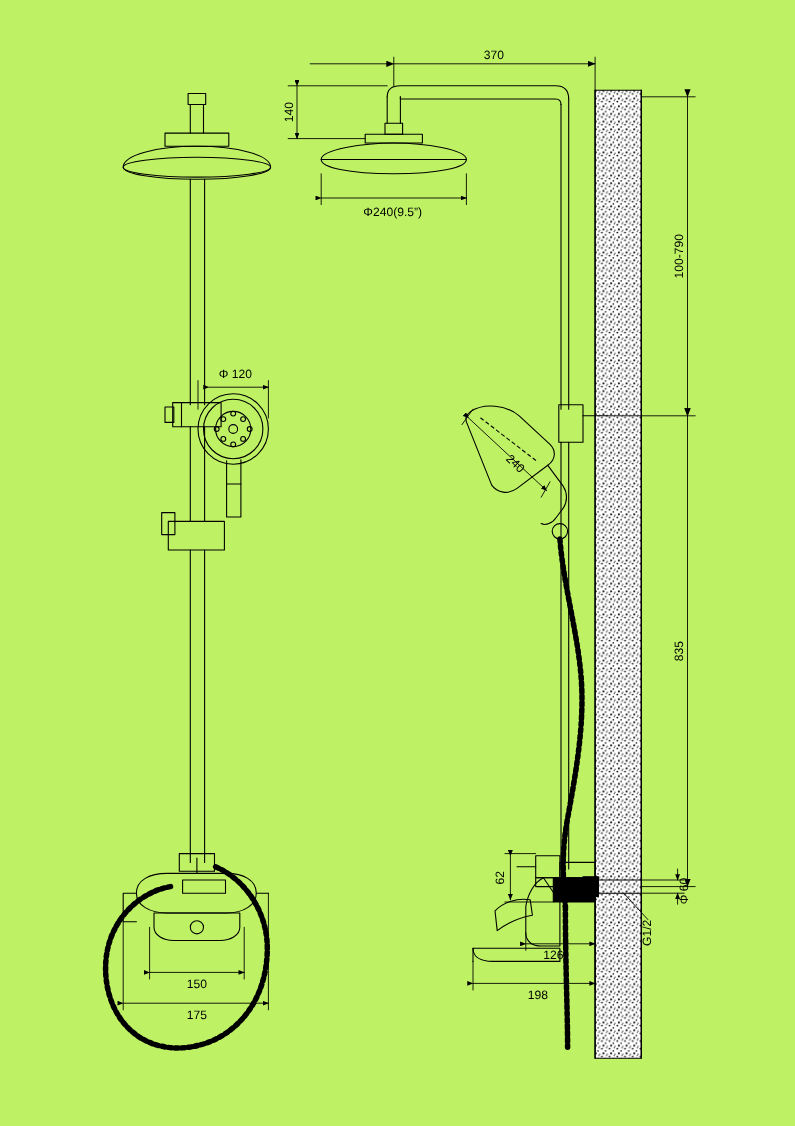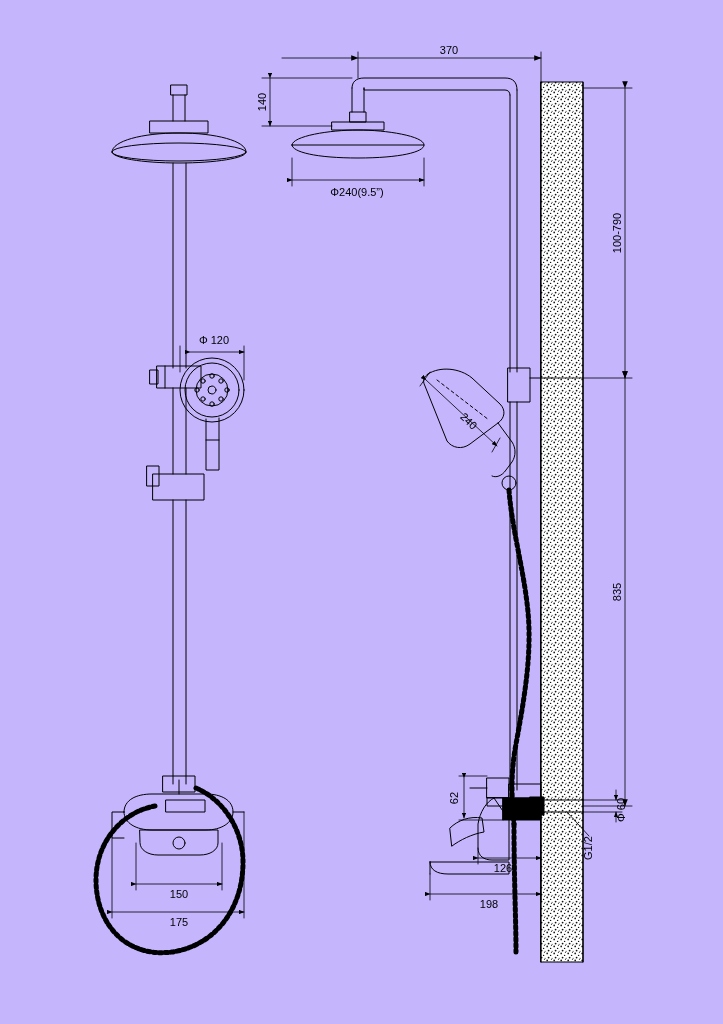--- a/index.html
+++ b/index.html
@@ -1,17 +1,17 @@
 <!DOCTYPE html>
 <html><head>
 <meta charset="utf-8">
 <style>
   html,body{margin:0;padding:0;background:#ffffff;}
   body{width:723px;height:1024px;overflow:hidden;font-family:"Liberation Sans",sans-serif;}
-  #stage{position:relative;width:723px;height:1024px;background:#c4b5fd;}
+  #stage{position:relative;width:723px;height:1024px;background:#bef264;}
   svg{display:block;}
   .dimtxt{font-family:"Liberation Sans",sans-serif;font-size:11px;fill:#000;}
 </style>
 </head>
 <body>
 
 <div id="stage">
 <svg width="723" height="1024" viewBox="0 0 723 1024">
   <defs>
     <marker id="ah" markerWidth="9" markerHeight="7" refX="8.5" refY="3.5" orient="auto" markerUnits="strokeWidth">

